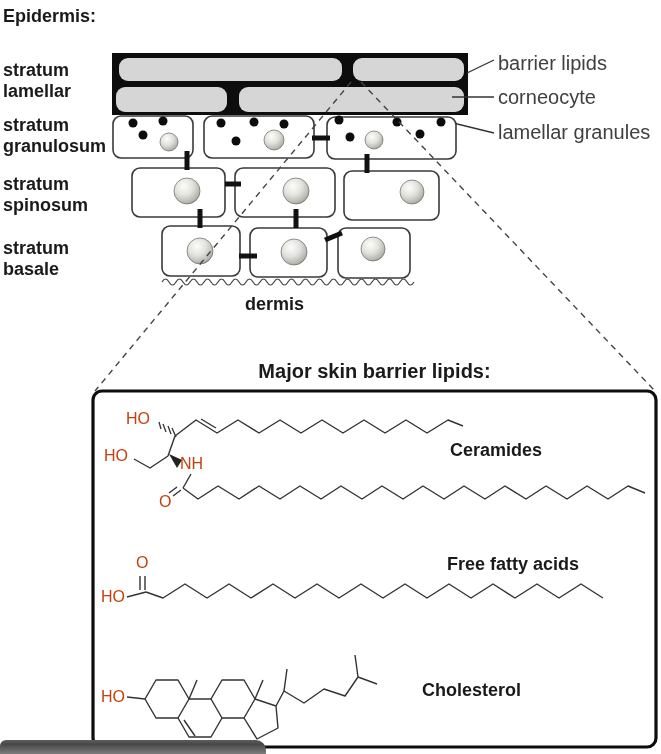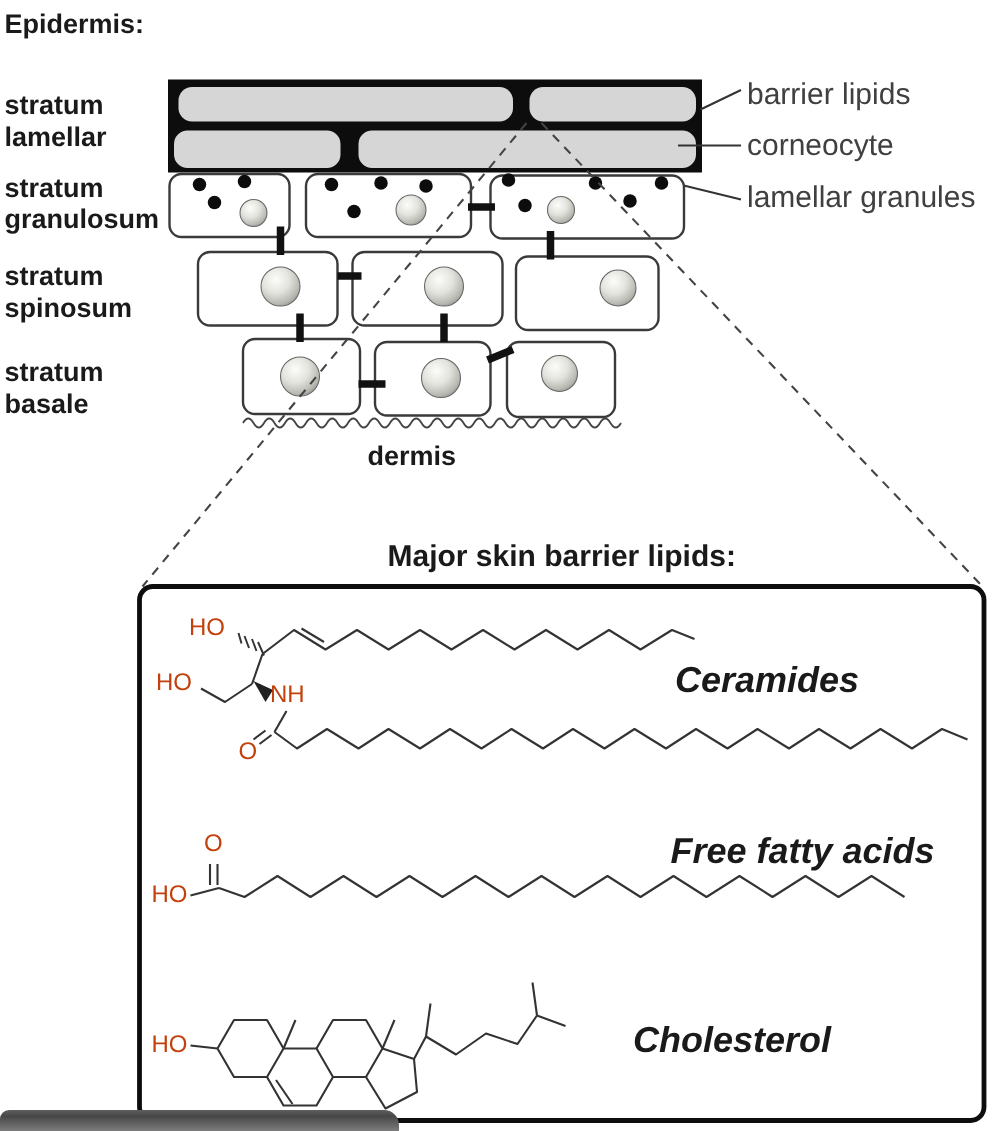--- a/index.html
+++ b/index.html
@@ -14,21 +14,21 @@
   .layer-corneum{top:60px;}
   .layer-granulosum{top:115px;}
   .layer-spinosum{top:174px;}
   .layer-basale{top:238px;}
   .dermis-label{left:245px;top:294px;font-size:18px;font-weight:700;}
   .callout{left:498px;font-size:20px;font-weight:400;color:#404040;}
   .co-barrier{top:52px;}
   .co-corneo{top:86px;}
   .co-lamellar{top:121px;}
   .panel-title{left:93px;top:360px;width:563px;text-align:center;font-size:20px;font-weight:700;}
-  .lipid-name{font-size:24px;font-weight:700;font-style:italic;}
+  .lipid-name{font-size:18px;font-weight:700;}
   .lp-ceramides{left:450px;top:440px;}
   .lp-ffa{left:447px;top:554px;}
   .lp-chol{left:422px;top:680px;}
   .atom{font-size:16px;color:#c2410c;}
   .at-cer-ho1{left:126px;top:410px;}
   .at-cer-ho2{left:104px;top:447px;}
   .at-cer-nh{left:180px;top:455px;}
   .at-cer-o{left:159px;top:493px;}
   .at-ffa-o{left:136px;top:554px;}
   .at-ffa-ho{left:101px;top:588px;}

